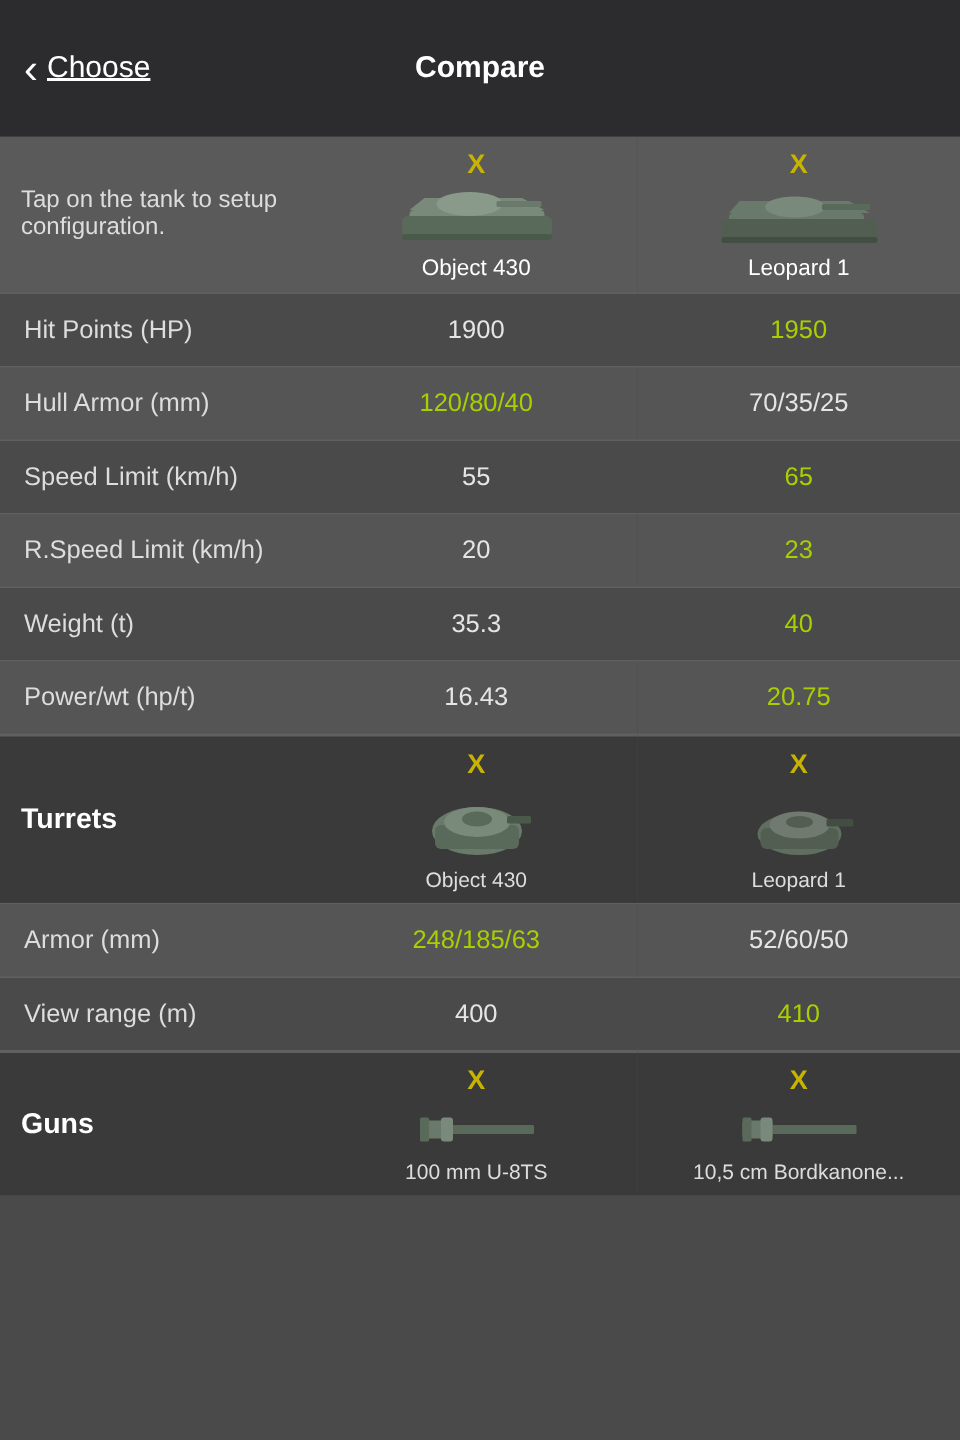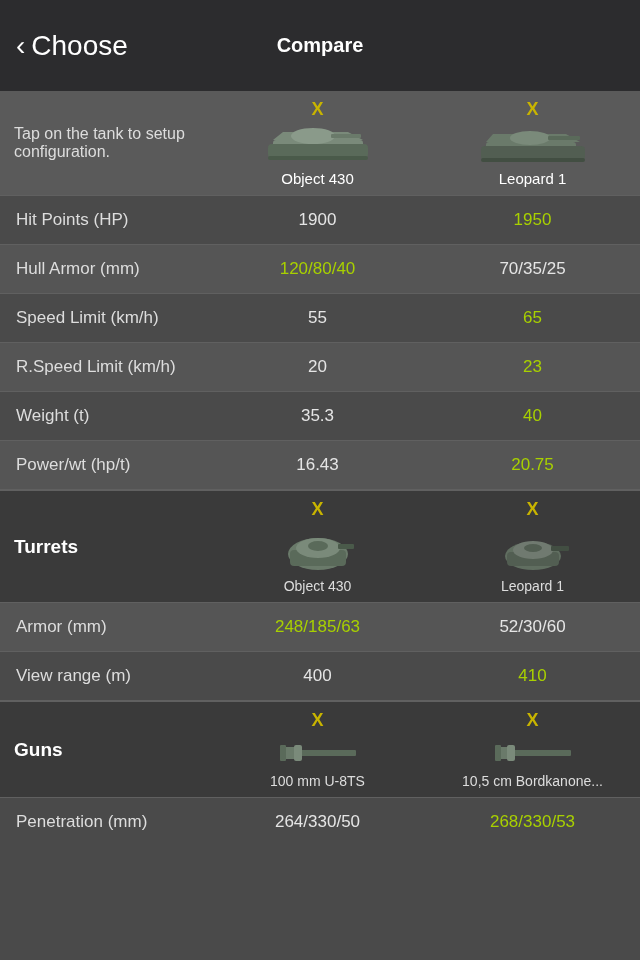--- a/index.html
+++ b/index.html
@@ -26,21 +26,22 @@
       color: #ffffff;
       font-size: 20px;
       width: 130px;
     }
     .chevron-left {
       font-size: 28px;
       margin-right: 6px;
       font-weight: 200;
     }
     .header-back-text {
-      font-size: 28px;
+      font-size: 20px;
+      text-decoration: underline;
     }
     .header-title {
       position: absolute;
       left: 50%;
       transform: translateX(-50%);
       font-size: 20px;
       font-weight: bold;
       color: #ffffff;
     }
 
@@ -258,21 +259,21 @@
           <rect x="54" y="24" width="18" height="5" rx="1" fill="#424e42"></rect>
         </g>
       </svg>
       <span class="component-name">Leopard 1</span>
     </td>
   </tr>
 
   <tr class="data-row">
     <td class="label-cell">Armor (mm)</td>
     <td class="val-cell val-green">248/185/63</td>
-    <td class="val-cell">52/30/60</td>
+    <td class="val-cell">52/60/50</td>
   </tr>
   <tr class="data-row">
     <td class="label-cell">View range (m)</td>
     <td class="val-cell">400</td>
     <td class="val-cell val-green">410</td>
   </tr>
 
   <tr class="section-header-row">
     <td class="section-title">Guns</td>
     <td class="component-slot">
@@ -297,20 +298,15 @@
           <rect x="2" y="14" width="20" height="12" rx="2" fill="#6a7a6a"></rect>
           <rect x="20" y="17" width="58" height="6" rx="1" fill="#5a6a5a"></rect>
           <rect x="14" y="12" width="8" height="16" rx="2" fill="#7a8a7a"></rect>
           <rect x="2" y="12" width="6" height="16" rx="1" fill="#5a6a5a"></rect>
         </g>
       </svg>
       <span class="component-name">10,5 cm Bordkanone...</span>
     </td>
   </tr>
 
-  <tr class="data-row">
-    <td class="label-cell">Penetration (mm)</td>
-    <td class="val-cell">264/330/50</td>
-    <td class="val-cell val-green">268/330/53</td>
-  </tr>
 
 </tbody>
   </table>
 
 </body></html>

